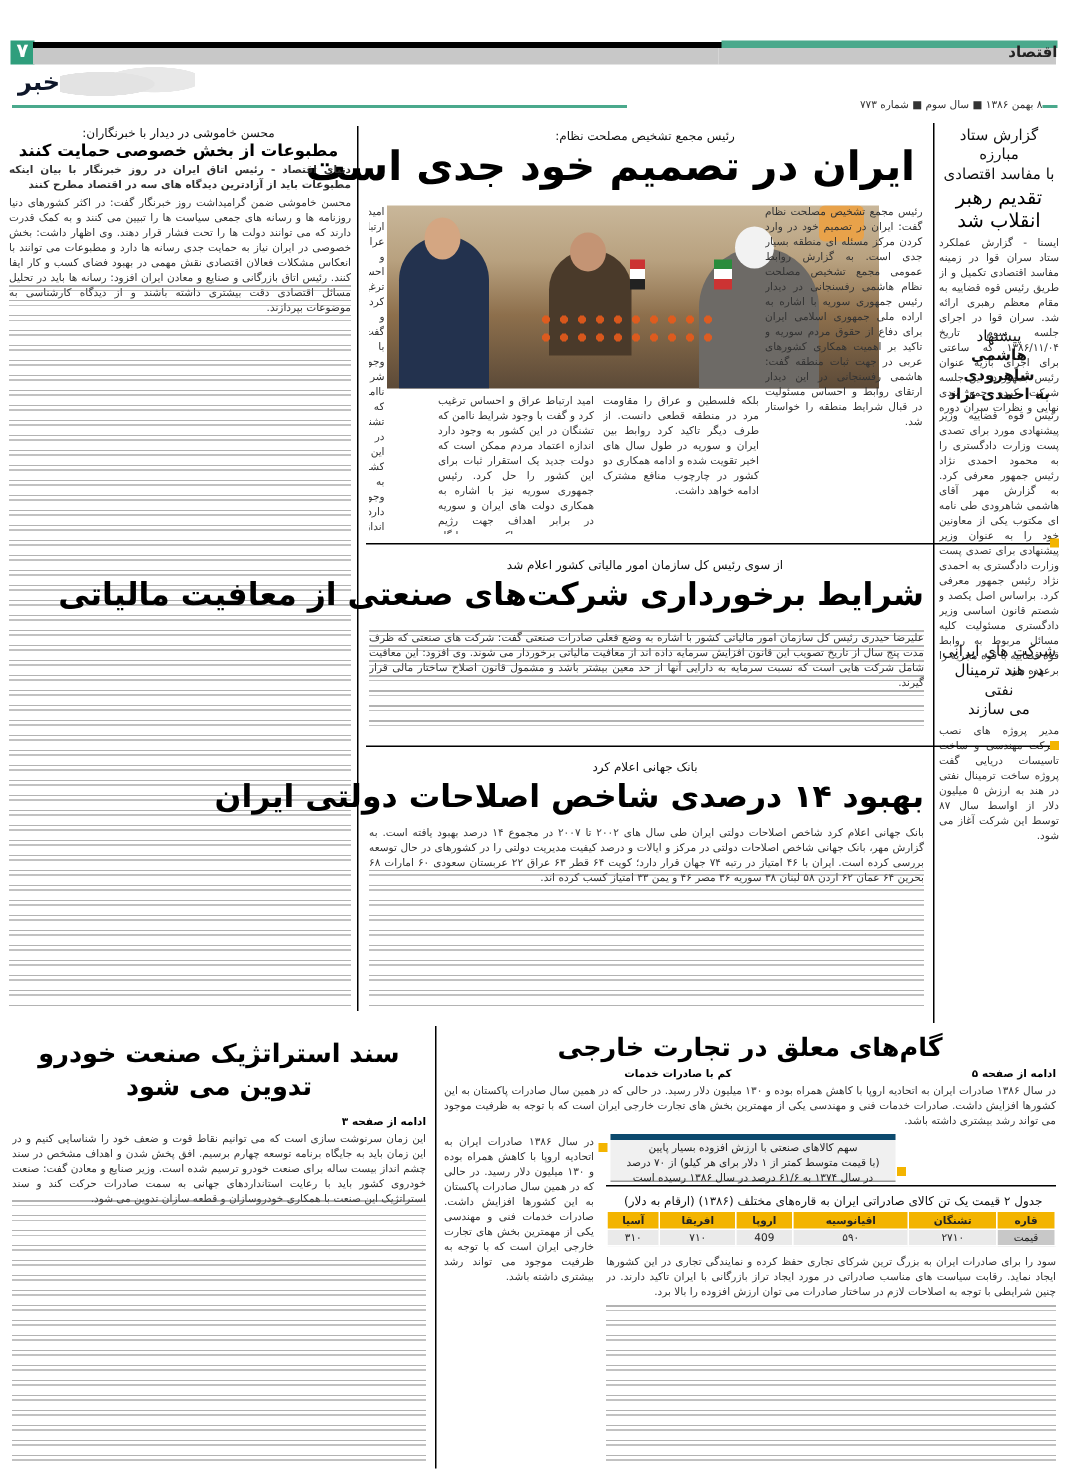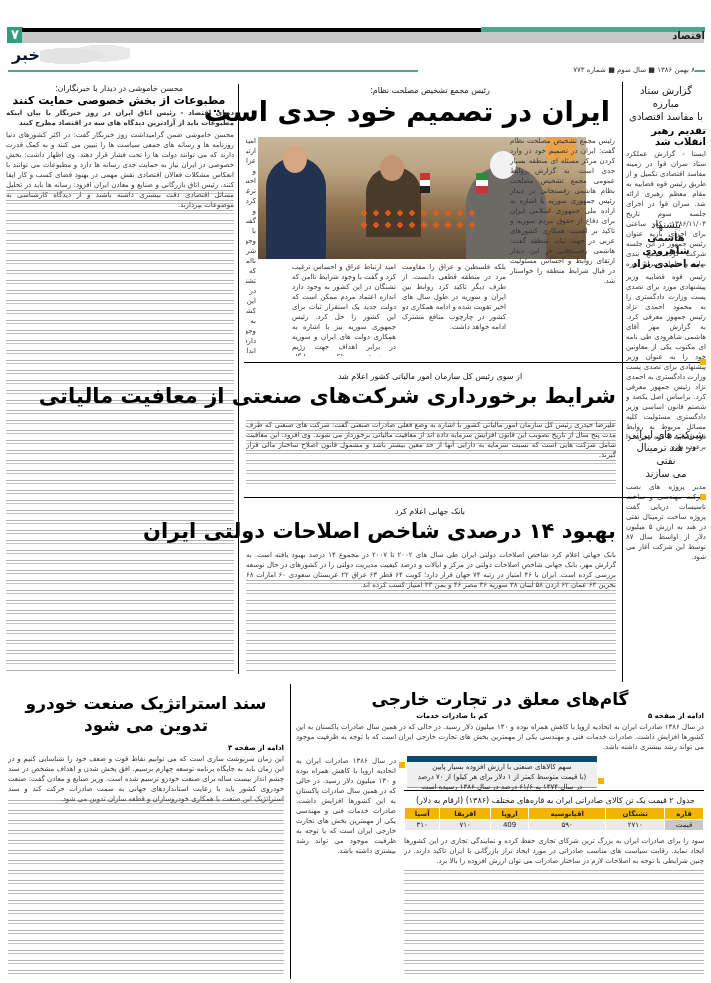--- a/index.html
+++ b/index.html
@@ -17,35 +17,35 @@
 .rule-green2{left:695px;top:70px;width:10px;height:2px;background:#4aa98c}
 .dateline{left:420px;top:66px;width:275px;font-size:7px;color:#333;text-align:right;white-space:nowrap}
 .vline{width:1px;background:#000}
 .txt{font-size:7px;line-height:10px;color:#333;text-align:justify;overflow:hidden}
 .txtlines{background:repeating-linear-gradient(to bottom,#555 0,#555 1px,transparent 1px,transparent 3px,#777 3px,#777 4px,transparent 4px,transparent 10px);opacity:.45}
 .kicker{font-size:8px;color:#111;text-align:center;white-space:nowrap}
 .headline-xl{font-size:27px;font-weight:bold;color:#000;text-align:left;white-space:nowrap}
 .headline-l{font-size:21px;font-weight:bold;color:#000;text-align:right;white-space:nowrap}
 .headline-m{font-size:17px;font-weight:bold;color:#000;text-align:center;line-height:22px}
 .side-h{font-size:10px;text-align:center;line-height:13px;color:#111}
-.side-sub{font-size:10px;font-weight:bold;text-align:right;color:#000}
+.side-sub{font-size:13px;font-weight:normal;text-align:center;color:#000}
 .photo{left:258px;top:137px;width:328px;height:122px;background:linear-gradient(180deg,#c9b79a 0,#b8a17f 30%,#8d6f4c 60%,#5c4a38 100%);overflow:hidden}
 .photo .p1{position:absolute;left:8px;top:20px;width:60px;height:102px;background:#23324e;border-radius:30px 30px 0 0}
 .photo .p1h{position:absolute;left:25px;top:8px;width:24px;height:28px;background:#d4a682;border-radius:50%}
 .photo .p2{position:absolute;left:108px;top:30px;width:55px;height:70px;background:#4a3a2a;border-radius:26px 26px 0 0}
 .photo .p2h{position:absolute;left:122px;top:18px;width:24px;height:26px;background:#c49474;border-radius:50%}
 .photo .p3{position:absolute;right:40px;top:28px;width:80px;height:94px;background:#6d6a66;border-radius:40px 40px 0 0}
 .photo .p3h{position:absolute;right:70px;top:14px;width:26px;height:28px;background:#f2f2f2;border-radius:50%}
 .photo .flowers{position:absolute;left:100px;top:70px;width:120px;height:24px;background:radial-gradient(circle,#e85a1a 0,#e85a1a 30%,transparent 31%) 0 0/12px 12px;opacity:.9}
 .photo .lamp{position:absolute;right:10px;top:0;width:30px;height:24px;background:#e8a24a;border-radius:4px}
 .photo .flag1{position:absolute;left:162px;top:36px;width:10px;height:20px;background:linear-gradient(#c33 33%,#fff 33%,#fff 66%,#222 66%)}
 .photo .flag2{position:absolute;left:218px;top:36px;width:12px;height:20px;background:linear-gradient(#2a8c3c 33%,#fff 33%,#fff 66%,#c33 66%)}
 .hrule{height:1px;background:#000}
 .yellow-sq{width:6px;height:6px;background:#f3b400}
-.quote-box{left:407px;top:756px;width:190px;height:32px;background:#f0f0f0;border-top:6px solid #0c4a6e;border-bottom:1px solid #999}
+.quote-box{left:407px;top:756px;width:190px;height:32px;background:#f0f0f0;border-top:4px solid #0c4a6e;border-bottom:1px solid #999}
 .quote-box div{font-size:7px;text-align:center;line-height:10px;color:#222}
 .tbl-caption{left:416px;top:796px;width:300px;font-size:8px;color:#111;text-align:left}
 table.export{position:absolute;left:404px;top:807px;width:300px;border-collapse:collapse;font-size:7px}
 table.export th{background:#f3b400;color:#222;height:12px;border:1px solid #fff;font-weight:bold}
 table.export td{background:#eaeaea;height:11px;text-align:center;border:1px solid #fff;color:#222}
 table.export td.lbl{background:#c8c8c8}
 </style>
 </head>
 <body>
 

